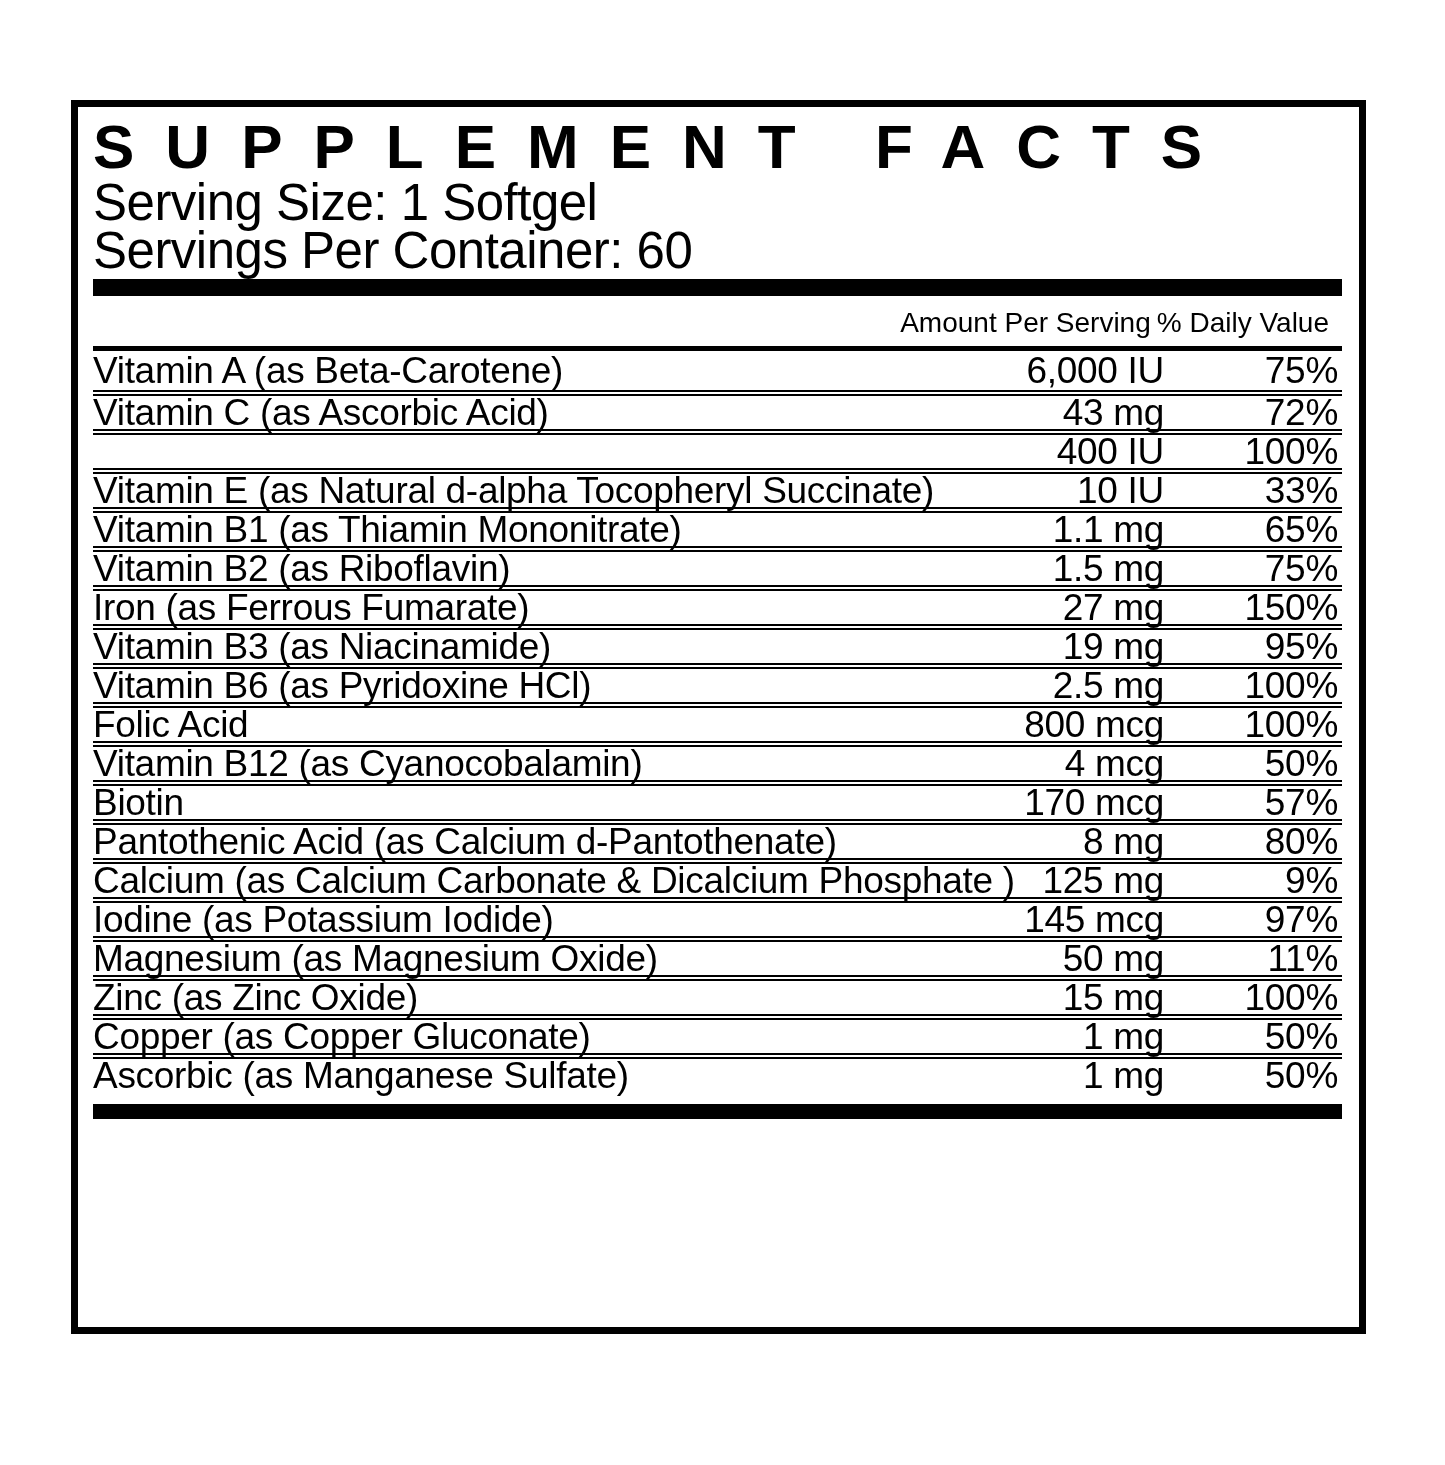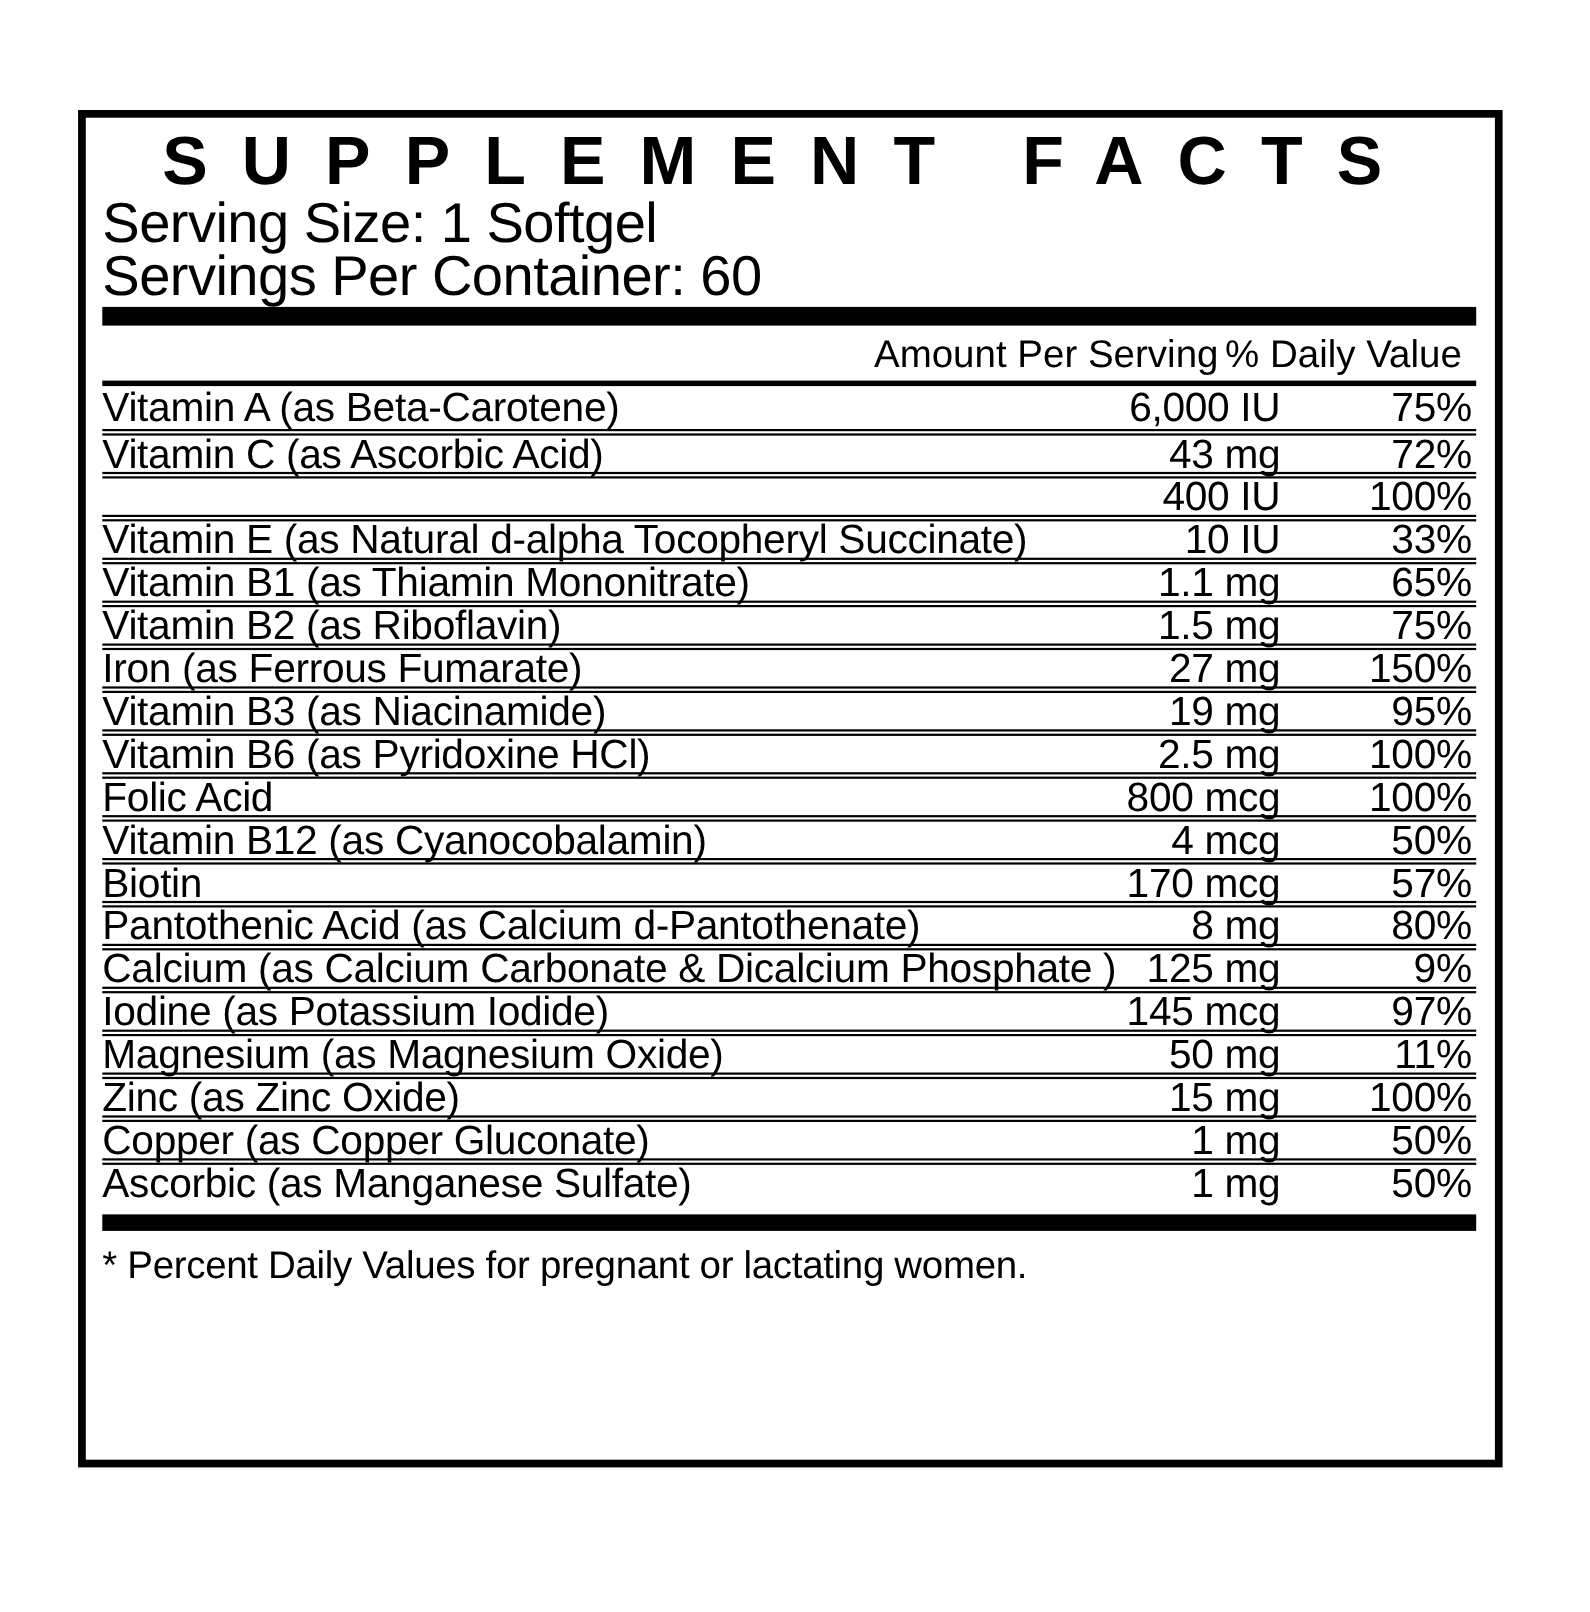--- a/index.html
+++ b/index.html
@@ -19,38 +19,38 @@
   .inner {
     padding: 0 17px 0 15px;
     height: 100%;
   }
   .title {
     margin-top: 8px;
     font-size: 62px;
     line-height: 64px;
     font-weight: 700;
     letter-spacing: 31px;
-    text-align: center;
+    text-align: left;
     white-space: nowrap;
   }
   .serving-line {
     font-size: 51px;
     line-height: 48px;
     letter-spacing: -0.5px;
     white-space: nowrap;
   }
   .thick-bar-top {
     margin-top: 4px;
     height: 17px;
     background: #000000;
   }
   .col-headers {
     margin-top: 4px;
     line-height: 46px;
-    font-size: 35px;
+    font-size: 28px;
     text-align: right;
     padding-right: 13px;
     white-space: nowrap;
   }
   .col-headers .hdr-amount { margin-right: 6px; }
   .header-rule {
     height: 5px;
     background: #000000;
   }
   .facts-table { width: 100%; }
@@ -199,16 +199,15 @@
       <div class="row">
         <span class="cell name">Ascorbic (as Manganese Sulfate)</span>
         <span class="cell amt">1 mg</span>
         <span class="cell pct">50%</span>
       </div>
 
     </div>
 
     <div class="thick-bar-bottom"></div>
 
-    <div class="footnote">* Percent Daily Values for pregnant or lactating women.</div>
 
   </div>
 </div>
 
 </body></html>

